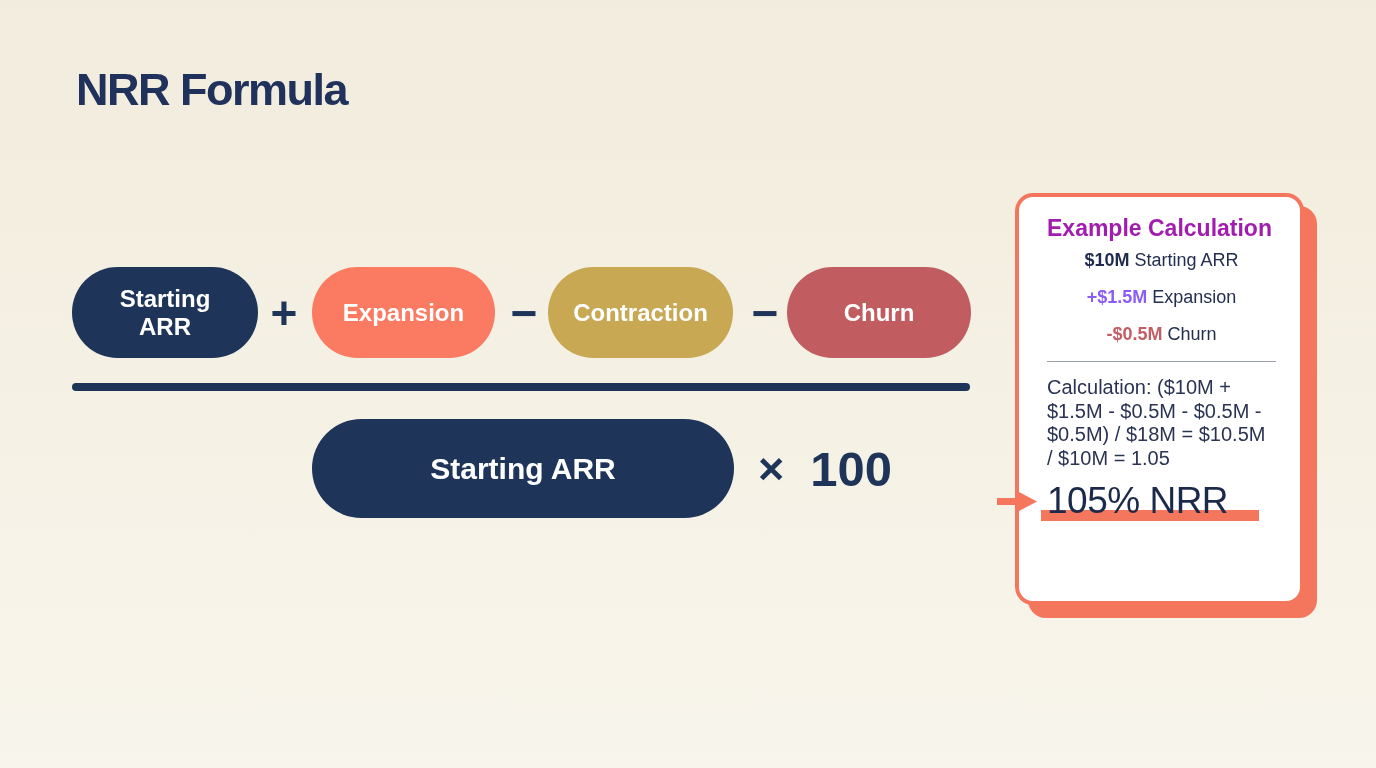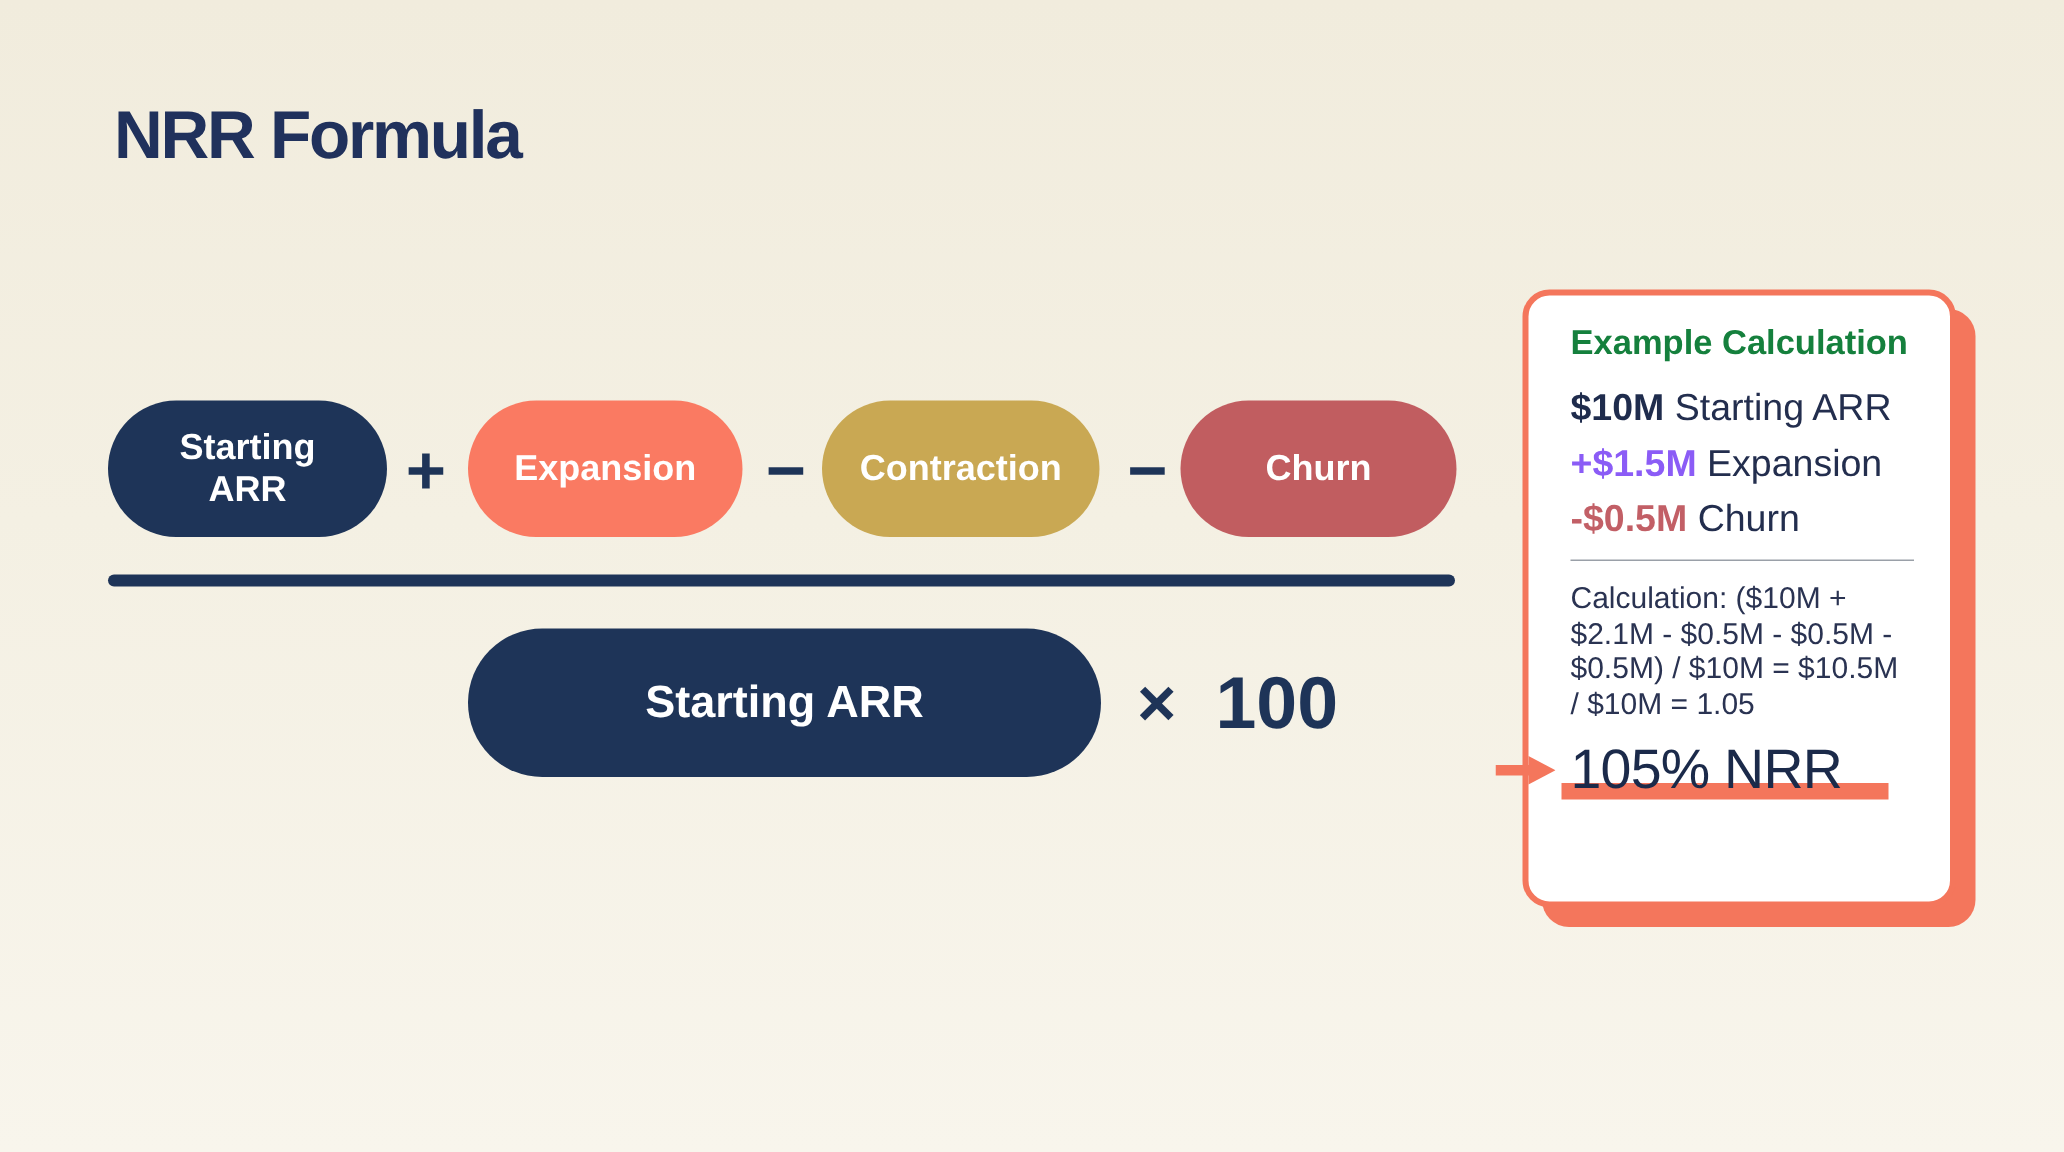--- a/index.html
+++ b/index.html
@@ -69,26 +69,26 @@
 
   
   .example-card{
     position:absolute; left:1015px; top:193px; width:289px; height:412px;
     background:#ffffff;
     border:4px solid #f4765c; border-radius:18px;
     box-shadow:13px 13px 0 0 #f4765c;
     padding:18px 24px 0 28px;
   }
   .card-title{
-    font-size:23px; font-weight:bold; color:#15803d;
-    margin-bottom:12px;
+    font-size:23px; font-weight:bold; color:#a21caf;
   }
   .card-line{
-    font-size:25px; line-height:37px; color:#232e4e;
+    font-size:18px; line-height:37px; color:#232e4e;
     white-space:nowrap;
+    text-align:center;
   }
   .amt{ font-weight:bold; }
   .amt-navy{ color:#1f2c4d; }
   .amt-coral{ color:#8b5cf6; }
   .amt-gold{ color:#c9a85a; }
   .amt-red{ color:#c25f66; }
 
   .card-divider{
     border:none; border-top:1px solid #9aa0a8;
     margin:8px 0 14px 0;
@@ -153,21 +153,21 @@
     <span class="amt amt-coral">+$1.5M</span>
     <span>Expansion</span>
   </div>
   <div class="card-line">
     <span class="amt amt-red">-$0.5M</span>
     <span>Churn</span>
   </div>
 
   <hr class="card-divider">
 
-  <div class="card-calc">Calculation: ($10M + $2.1M - $0.5M - $0.5M - $0.5M) / $10M = $10.5M / $10M = 1.05</div>
+  <div class="card-calc">Calculation: ($10M + $1.5M - $0.5M - $0.5M - $0.5M) / $18M = $10.5M / $10M = 1.05</div>
 
   <div class="card-result">
     <svg class="result-arrow" width="40" height="22" viewBox="0 0 40 22">
       <rect x="0" y="8" width="24" height="7" fill="#f4765c"></rect>
       <polygon points="22,2 40,11.5 22,21" fill="#f4765c"></polygon>
     </svg>
     <div class="result-bar"></div>
     <span class="result-text">105% NRR</span>
   </div>
 </div>

